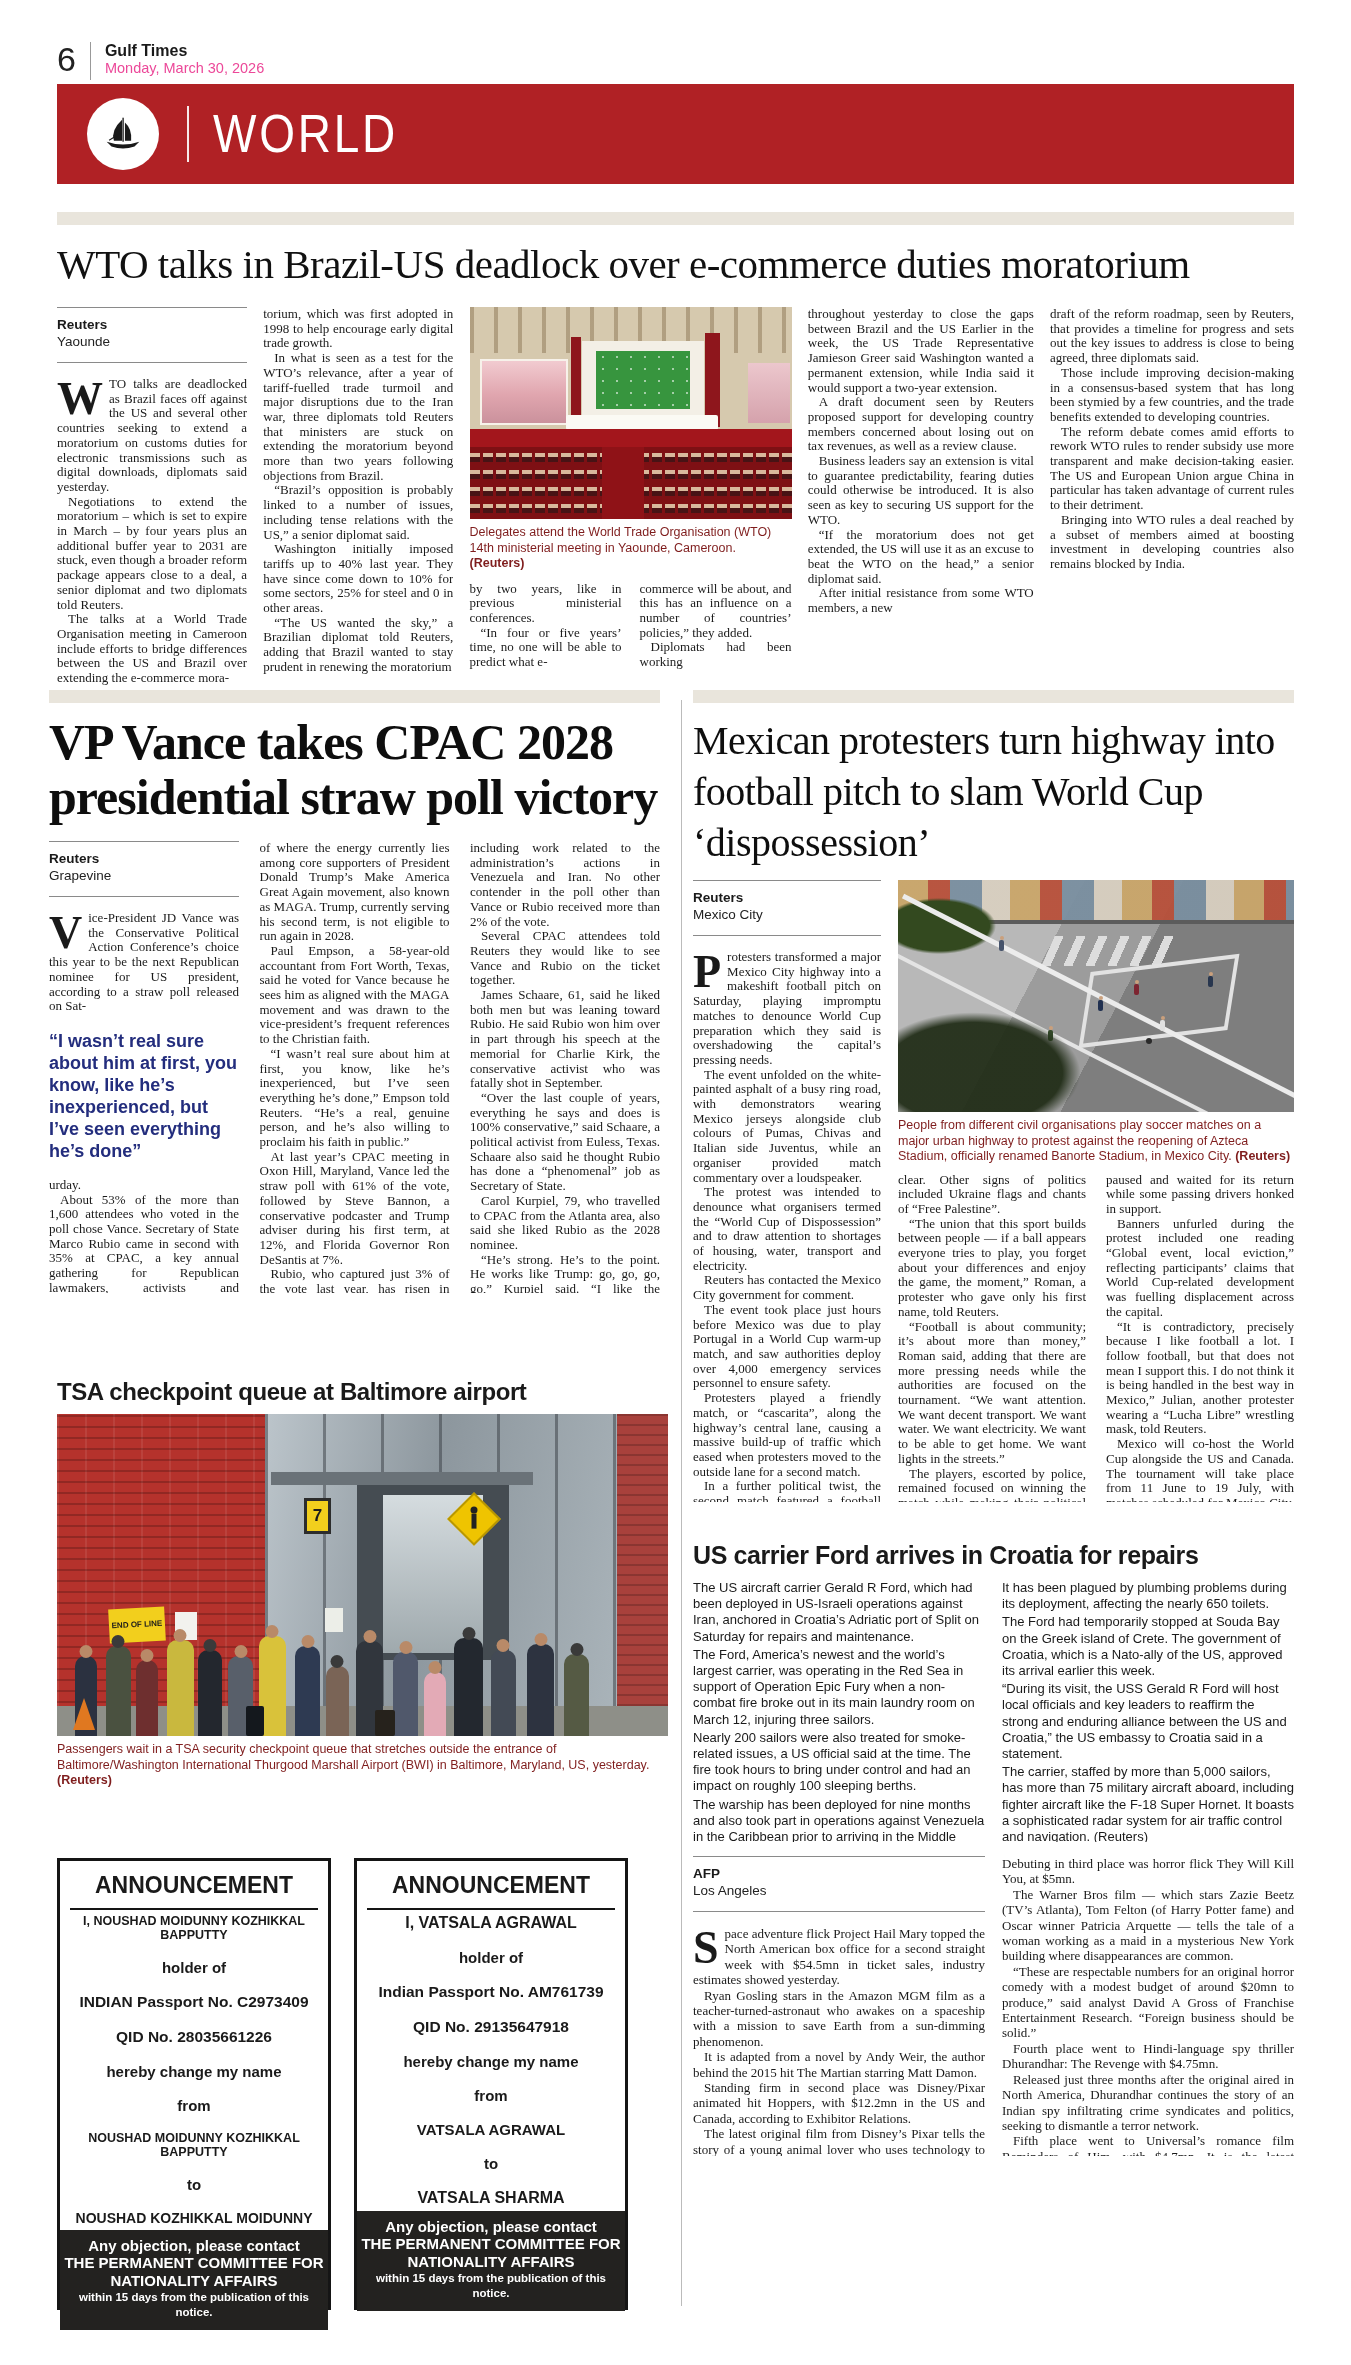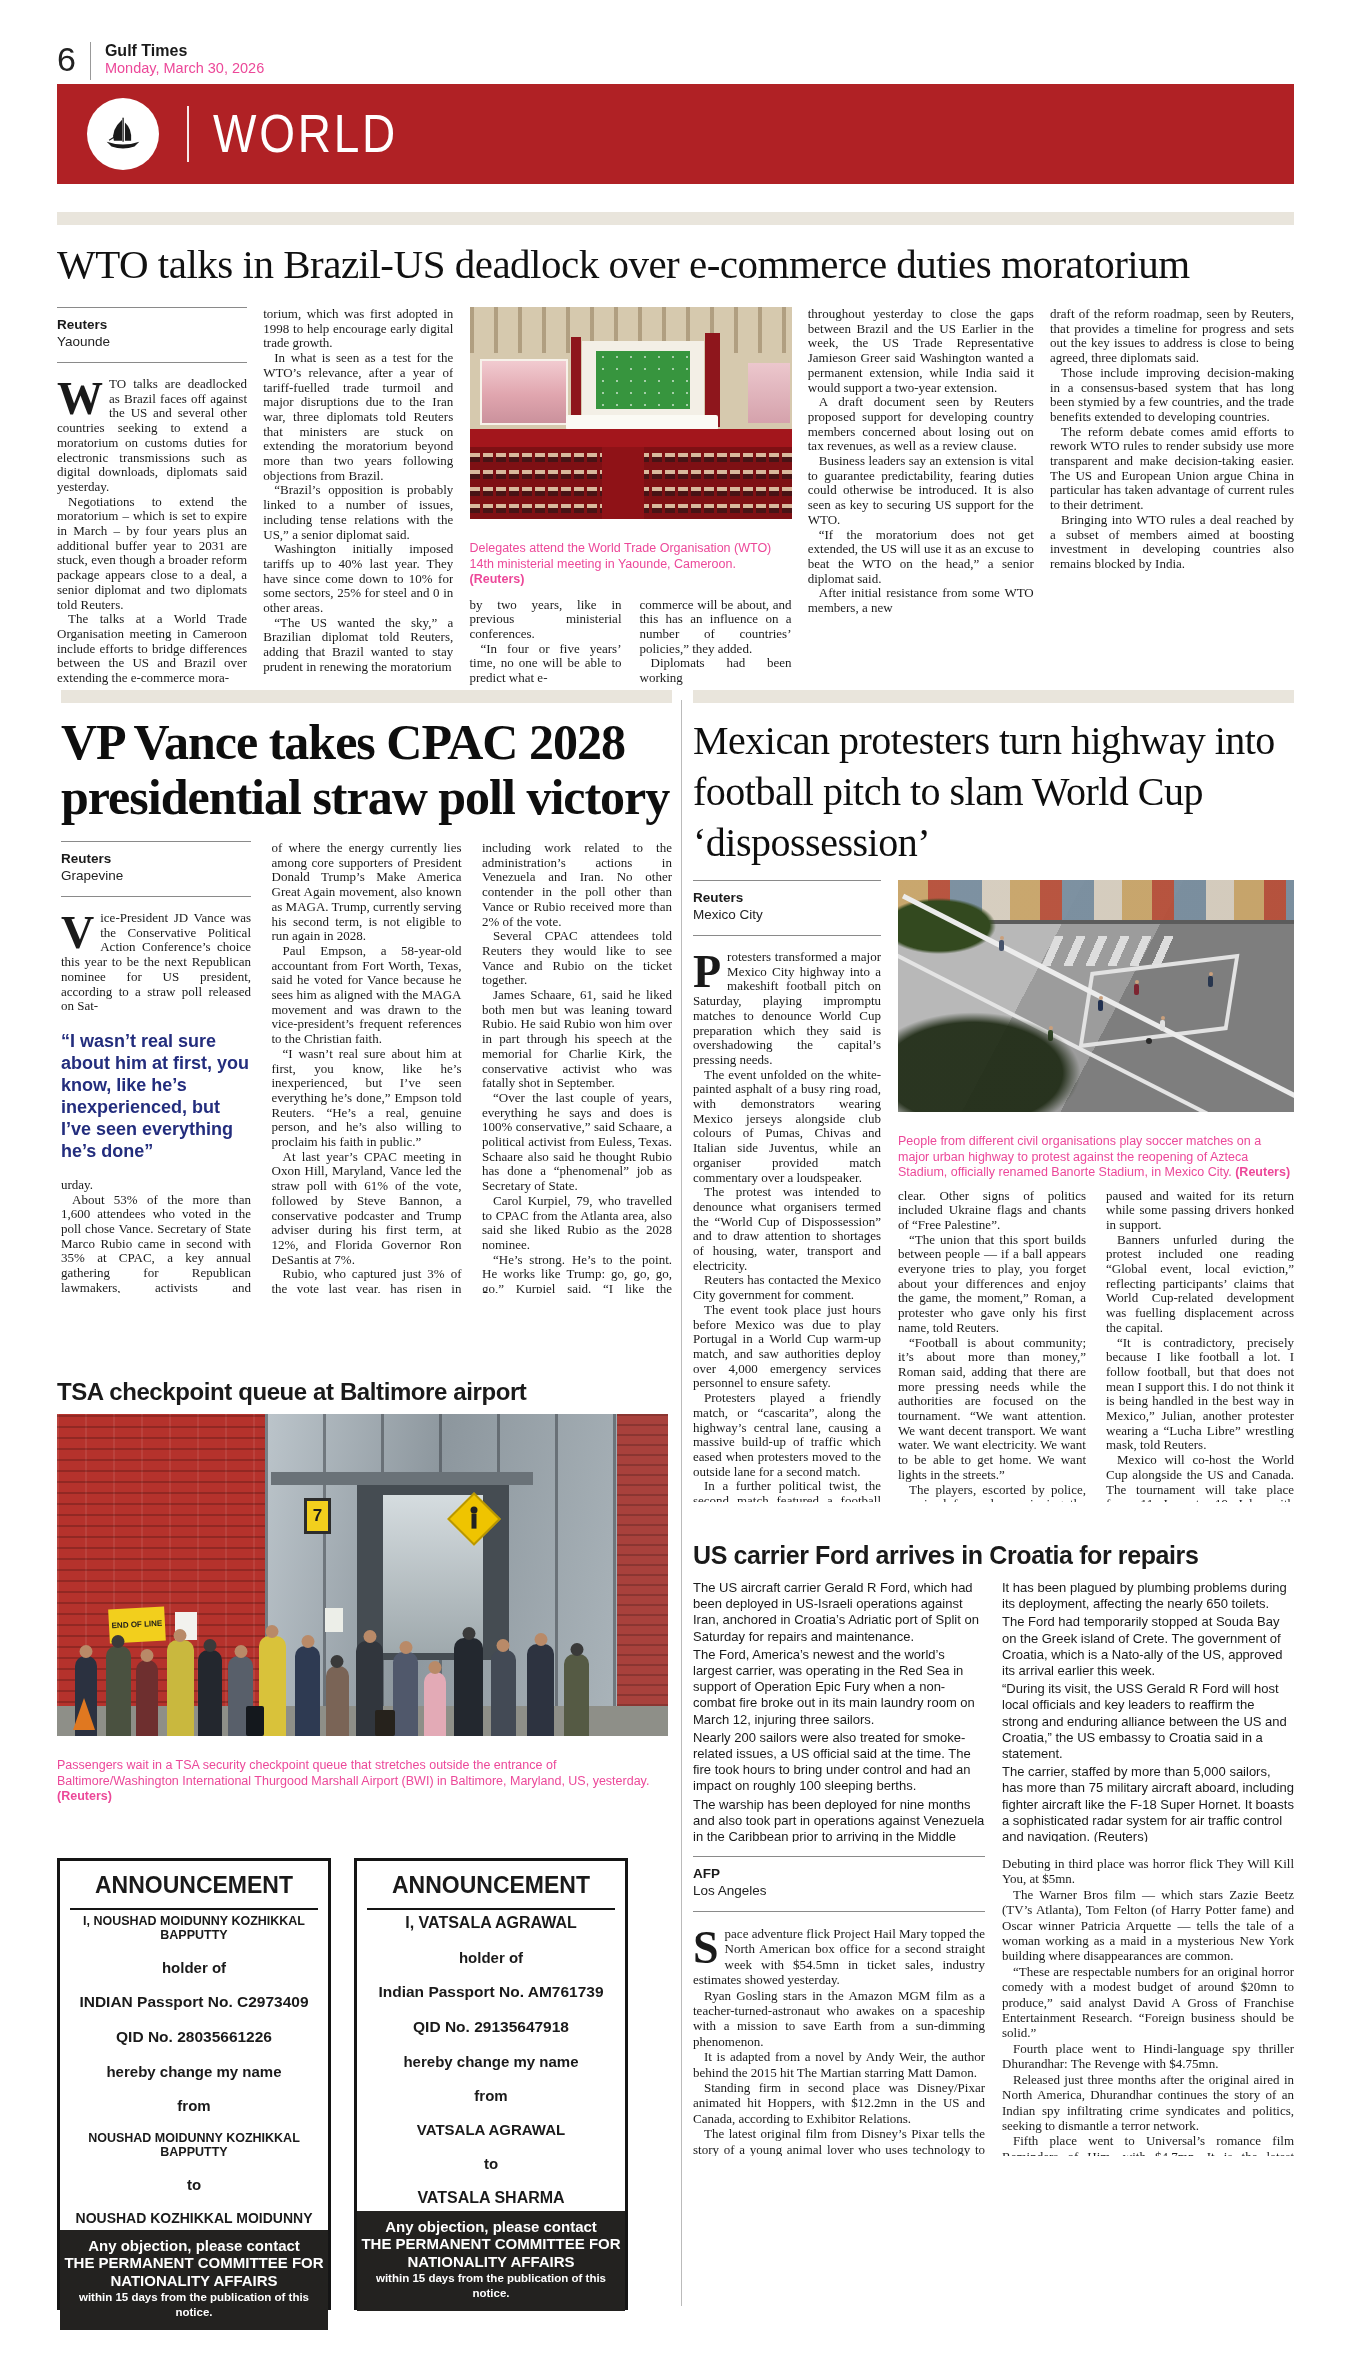--- a/index.html
+++ b/index.html
@@ -24,21 +24,21 @@
 
   .kicker { height:13px; background:#e9e5dc; }
 
   
   .byline { border-top:1px solid #8a8a8a; border-bottom:1px solid #8a8a8a; padding:9px 0 12px; margin-bottom:14px; }
   .byline .ag { font:700 13.5px/16px "Liberation Sans", sans-serif; }
   .byline .city { font:400 13.5px/17px "Liberation Sans", sans-serif; color:#222; }
   p.body { font:400 13px/14.7px "Liberation Serif", serif; text-align:justify; }
   p.ind { text-indent:11px; }
   .dropcap { float:left; font:700 46px/37px "Liberation Serif", serif; padding:3px 6px 0 0; }
-  .caption { font:400 12.5px/15.5px "Liberation Sans", sans-serif; color:#ec4899; margin-top:22px; }
+  .caption { font:400 12.5px/15.5px "Liberation Sans", sans-serif; color:#7f1d1d; margin-top:6px; }
   .caption b { font-weight:700; }
   .col { overflow:hidden; }
 
   
   .wto { position:absolute; left:57px; top:212px; width:1237px; }
   .wto h1 { font:400 41px/46px "Liberation Serif", serif; letter-spacing:-0.5px; color:#111;
             margin:16px 0 20px; white-space:nowrap; }
   .wto-body { display:flex; justify-content:space-between; height:380px; overflow:hidden; }
   .w190 { width:190px; } .w226 { width:226px; } .w244 { width:244px; }
   .photoblock { width:322px; }
@@ -65,21 +65,21 @@
   .wp-rows { position:absolute; left:0; top:146px; width:100%; height:66px;
       background:repeating-linear-gradient(180deg, rgba(232,214,180,.85) 0 4px, rgba(35,22,22,.6) 4px 9px, transparent 9px 17px);
       -webkit-mask-image:repeating-linear-gradient(90deg,#000 0 10px, transparent 10px 13px);
       mask-image:repeating-linear-gradient(90deg,#000 0 10px, transparent 10px 13px); }
   .wp-aisle { position:absolute; left:132px; top:140px; width:42px; height:72px; background:#8f1217; }
 
   
   .vrule { position:absolute; left:681px; top:700px; width:1px; height:1606px; background:#bbb; }
 
   
-  .vance { position:absolute; left:61px; top:690px; width:611px; }
+  .vance { position:absolute; left:49px; top:690px; width:611px; }
   .vance h2 { font:700 50px/55px "Liberation Serif", serif; letter-spacing:-1px; color:#0e0e0e; margin:12px 0 16px; }
   .vance-body { display:flex; justify-content:space-between; height:452px; overflow:hidden; }
   .vance-body .col { width:190px; }
   .pullquote { font:700 18px/22px "Liberation Sans", sans-serif; color:#232d7d; margin:16px 0; }
 
   
   .tsa { position:absolute; left:57px; top:1378px; width:611px; }
   .tsa h3 { font:800 24px/28px "Liberation Sans", sans-serif; letter-spacing:-0.4px; margin-bottom:8px; }
   .tsa-photo { position:relative; width:611px; height:322px; background:#9aa2a8; overflow:hidden; }
   .tp-brickL { position:absolute; left:0; top:0; width:208px; height:322px; background:#b5322c;

